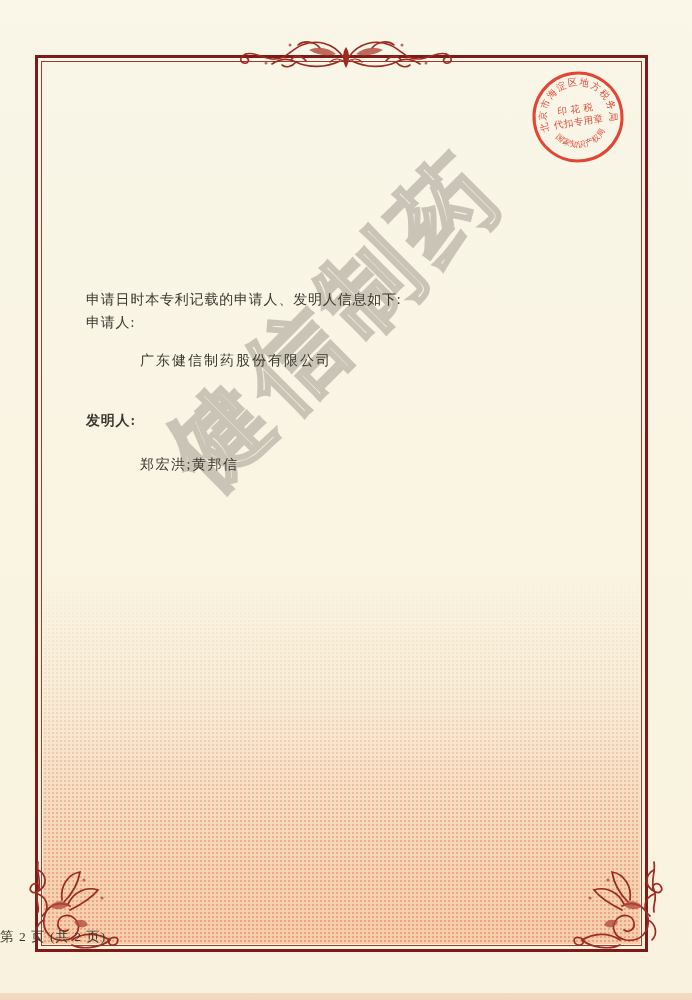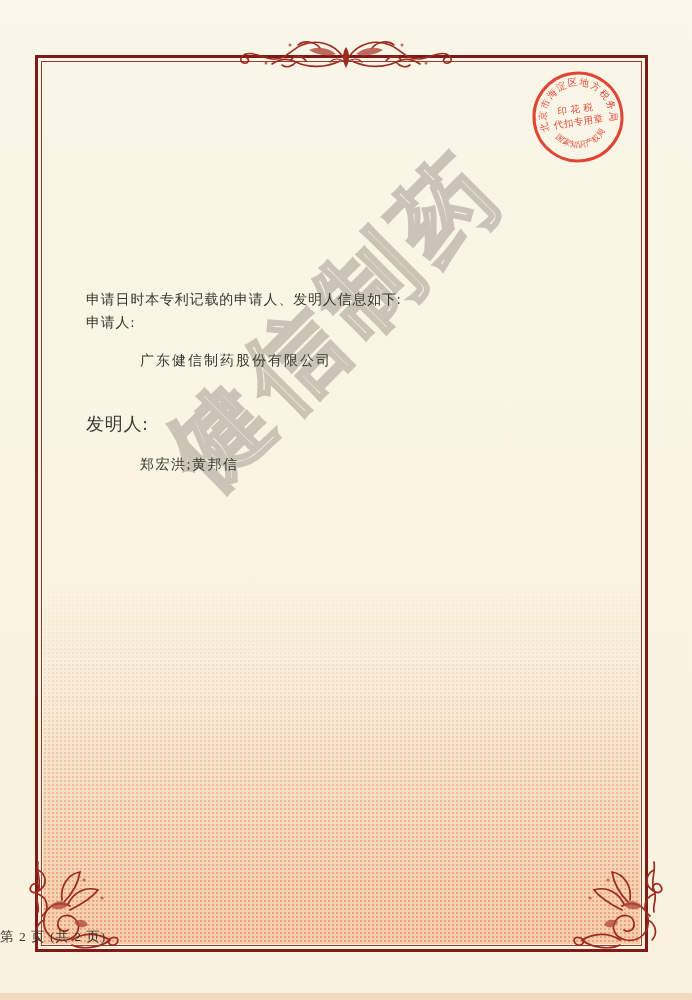--- a/index.html
+++ b/index.html
@@ -60,21 +60,21 @@
   
   .txt{position:absolute;color:#39372f;z-index:5;}
   .cert-no{left:68px;top:106px;font-size:15px;letter-spacing:1px;}
   .para{
     left:62px;top:204px;width:578px;font-size:14.5px;line-height:23.5px;
     letter-spacing:0.8px;text-align:justify;text-indent:24px;
   }
   .info-intro{left:86px;top:291px;font-size:14px;letter-spacing:0.8px;text-align:right;}
   .applicant-label{left:86px;top:314px;font-size:14px;letter-spacing:0.8px;}
   .applicant-name{left:140px;top:352px;font-size:14px;letter-spacing:2px;}
-  .inventor-label{left:86px;top:412px;font-size:18px;letter-spacing:0.8px;}
+  .inventor-label{left:86px;top:412px;font-size:14px;letter-spacing:0.8px;font-weight:bold;}
   .inventor-names{left:140px;top:435px;font-size:14px;letter-spacing:1.5px;margin-top:21px;}
   .footer-page{left:0;top:928px;width:650px;text-align:left;font-size:13.5px;letter-spacing:1px;}
 </style>
 </head>
 <body>
 
 <div class="page">
 
   <div class="wash"></div>
   <div class="dots"></div>

